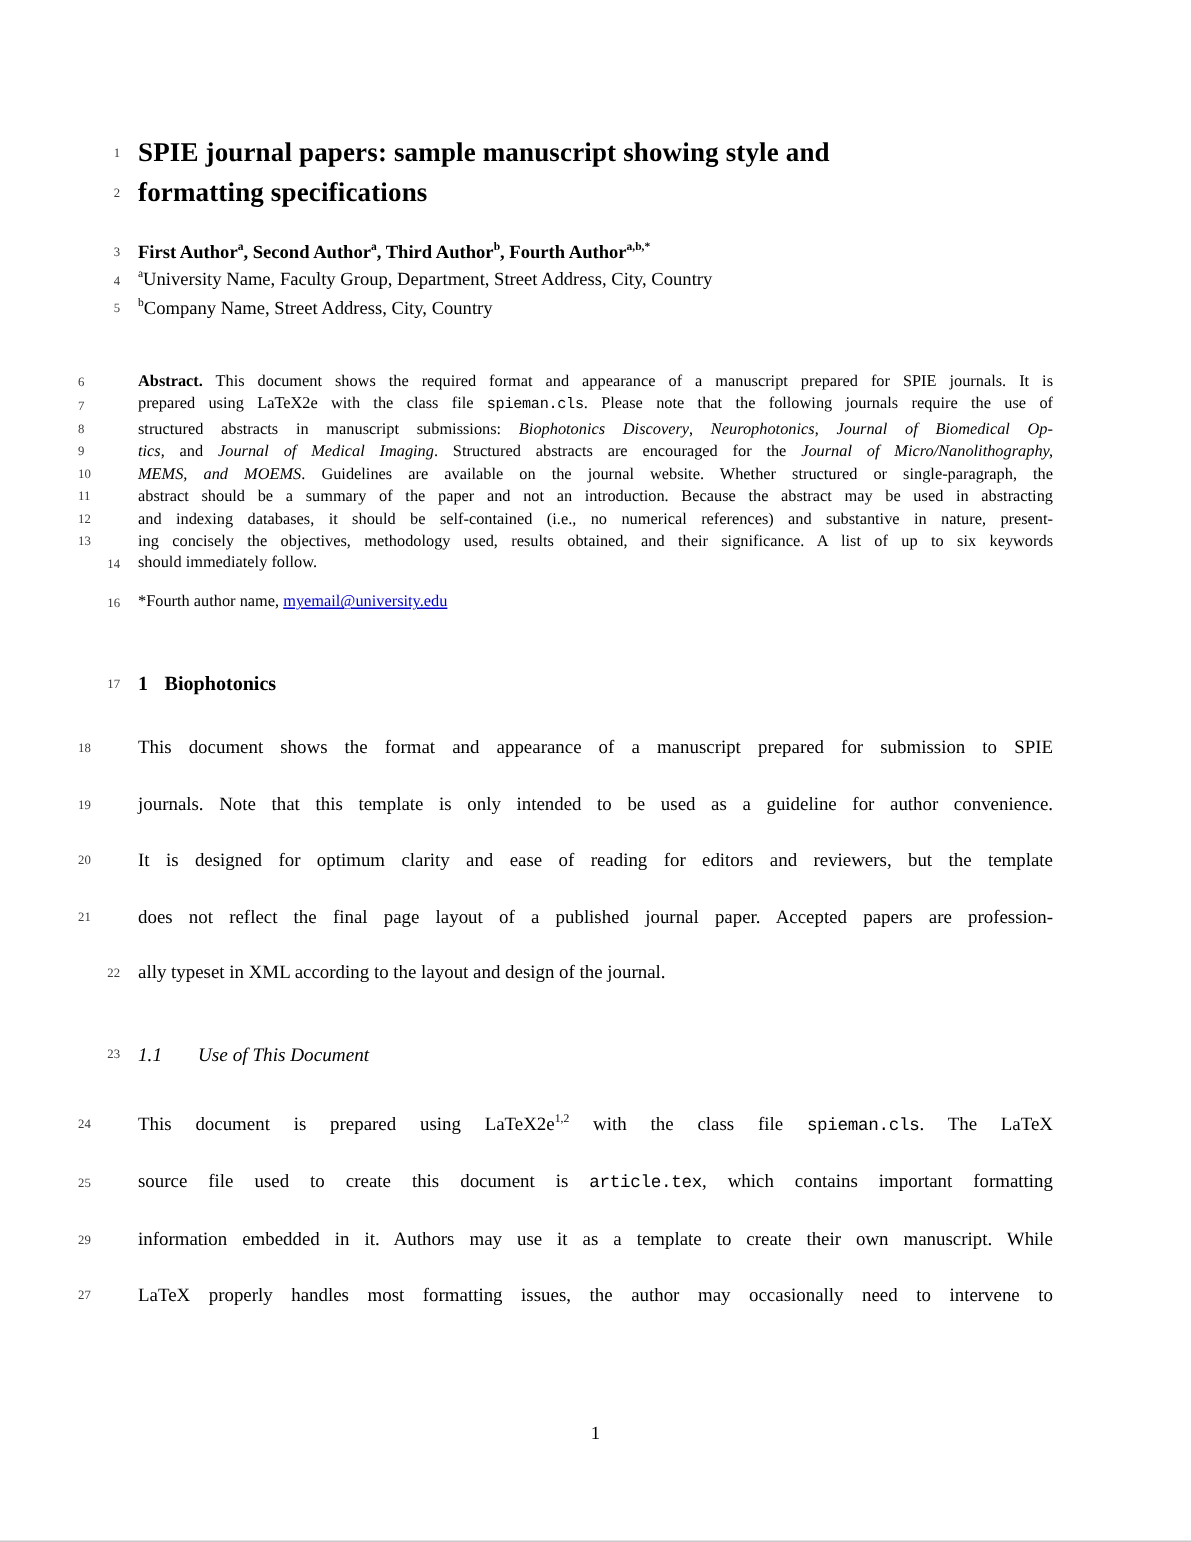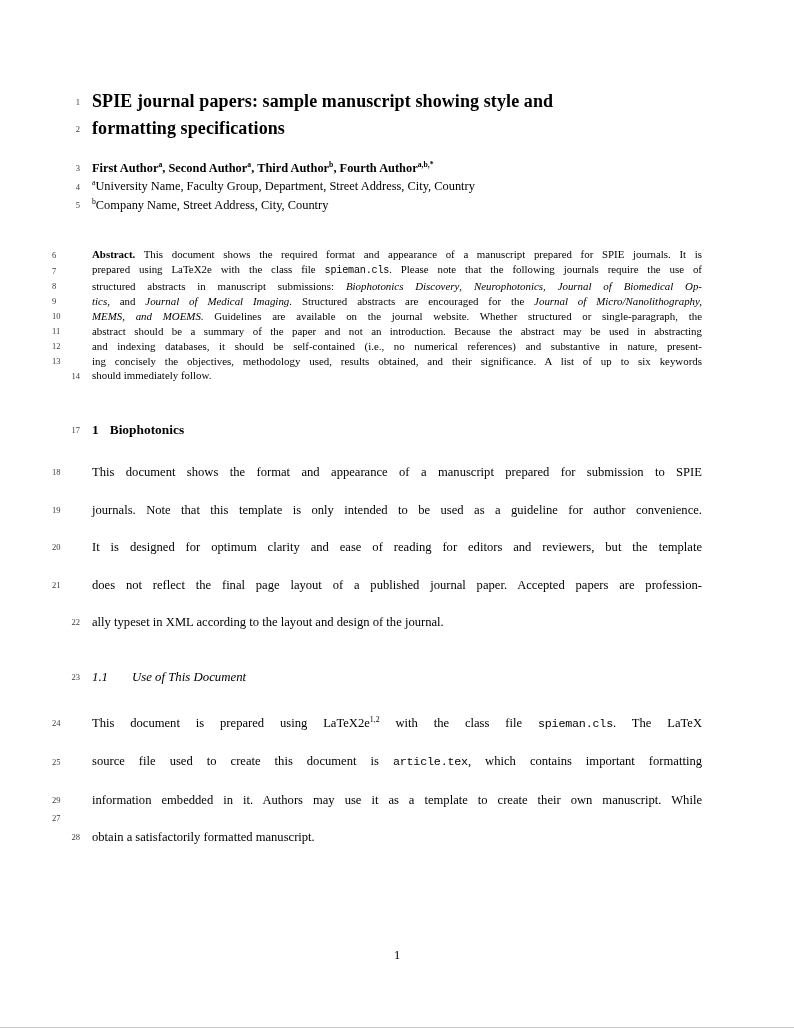--- a/index.html
+++ b/index.html
@@ -137,20 +137,26 @@
         <span class="lineno">13</span>
         <span>ing concisely the objectives, methodology used, results obtained, and their significance. A list of up to six keywords</span>
       </div>
       <div class="line">
         <span class="lineno">14</span>
         <span>should immediately follow.</span>
       </div>
     </section>
 
 
+    <section class="footnote-block">
+      <div class="line">
+        <span class="lineno">16</span>
+        <span>*Fourth author name, </span><a class="link">myemail@university.edu</a>
+      </div>
+    </section>
 
     <section class="h1-block">
       <div class="line">
         <span class="lineno">17</span>
         <span>1</span><span class="hlabel">Biophotonics</span>
       </div>
     </section>
 
     <section class="body-block body-block-1">
       <div class="line fill">
@@ -190,24 +196,21 @@
       <div class="line fill">
         <span class="lineno">25</span>
         <span>source file used to create this document is </span><span class="m">article.tex</span><span>, which contains important formatting</span>
       </div>
       <div class="line fill">
         <span class="lineno">29</span>
         <span>information embedded in it. Authors may use it as a template to create their own manuscript. While</span>
       </div>
       <div class="line fill">
         <span class="lineno">27</span>
-      </div>
-      <div class="line">
-        <span class="lineno">28</span>
-        <span>obtain a satisfactorily formatted manuscript.</span>
+        <span>LaTeX properly handles most formatting issues, the author may occasionally need to intervene to</span>
       </div>
     </section>
 
   </div>
 
   <div class="footer">
     <span>1</span>
   </div>
 </div>
 

